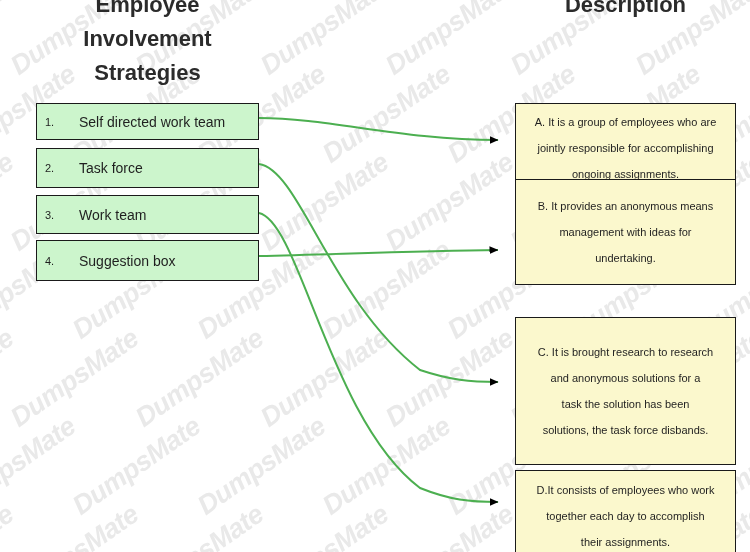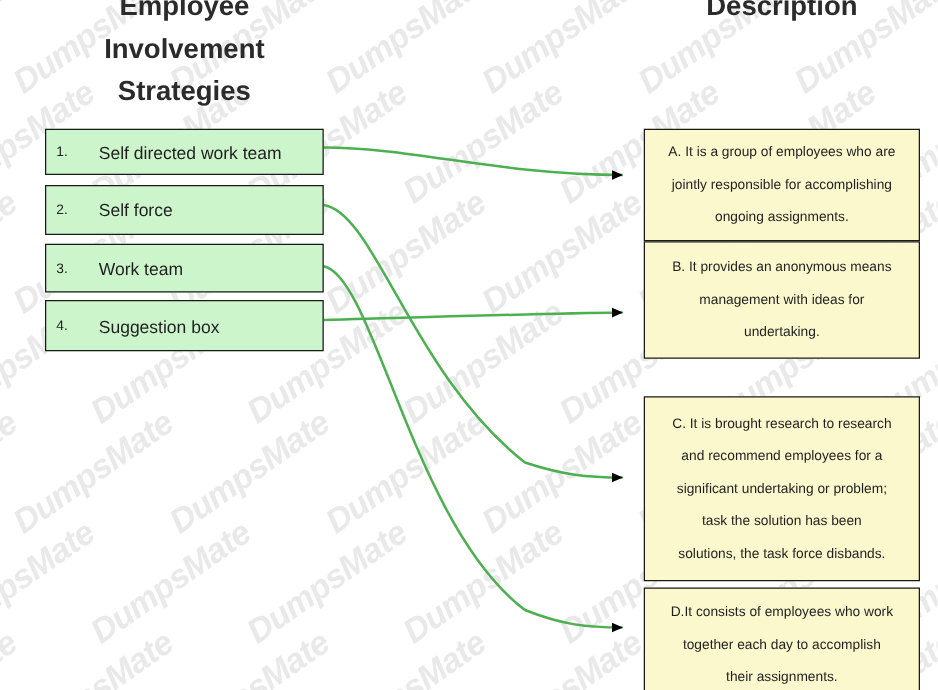--- a/index.html
+++ b/index.html
@@ -148,45 +148,44 @@
 
   <div class="heading" id="title-left">Employee Involvement Strategies</div>
   <div class="heading" id="title-right">Description</div>
 
   <div class="box left-box" style="top:103px;height:37px;">
     <span class="left-num">1.</span>
     <span class="left-label">Self directed work team</span>
   </div>
   <div class="box left-box" style="top:148px;height:40px;">
     <span class="left-num">2.</span>
-    <span class="left-label">Self force</span>
+    <span class="left-label">Task force</span>
   </div>
   <div class="box left-box" style="top:195px;height:39px;">
     <span class="left-num">3.</span>
     <span class="left-label">Work team</span>
   </div>
   <div class="box left-box" style="top:240px;height:41px;">
     <span class="left-num">4.</span>
     <span class="left-label">Suggestion box</span>
   </div>
 
   <div class="box right-box" style="top:103px;height:90px;">
     <span>A. It is a group of employees who are</span>
     <span>jointly responsible for accomplishing</span>
     <span>ongoing assignments.</span>
   </div>
-  <div class="box right-box" style="top:193px;height:94px;">
+  <div class="box right-box" style="top:179px;height:106px;">
     <span>B. It provides an anonymous means</span>
     <span>management with ideas for</span>
     <span>undertaking.</span>
   </div>
   <div class="box right-box" style="top:317px;height:148px;">
     <span>C.  It is brought research to research</span>
-    <span>and recommend employees for a</span>
-    <span>significant undertaking or problem;</span>
+    <span>and anonymous solutions for a</span>
     <span>task the solution has been</span>
     <span>solutions, the task force disbands.</span>
   </div>
   <div class="box right-box" style="top:470px;height:92px;">
     <span>D.It consists of employees who work</span>
     <span>together each day to accomplish</span>
     <span>their assignments.</span>
   </div>
 
   <svg id="connectors" viewBox="0 0 750 552">

